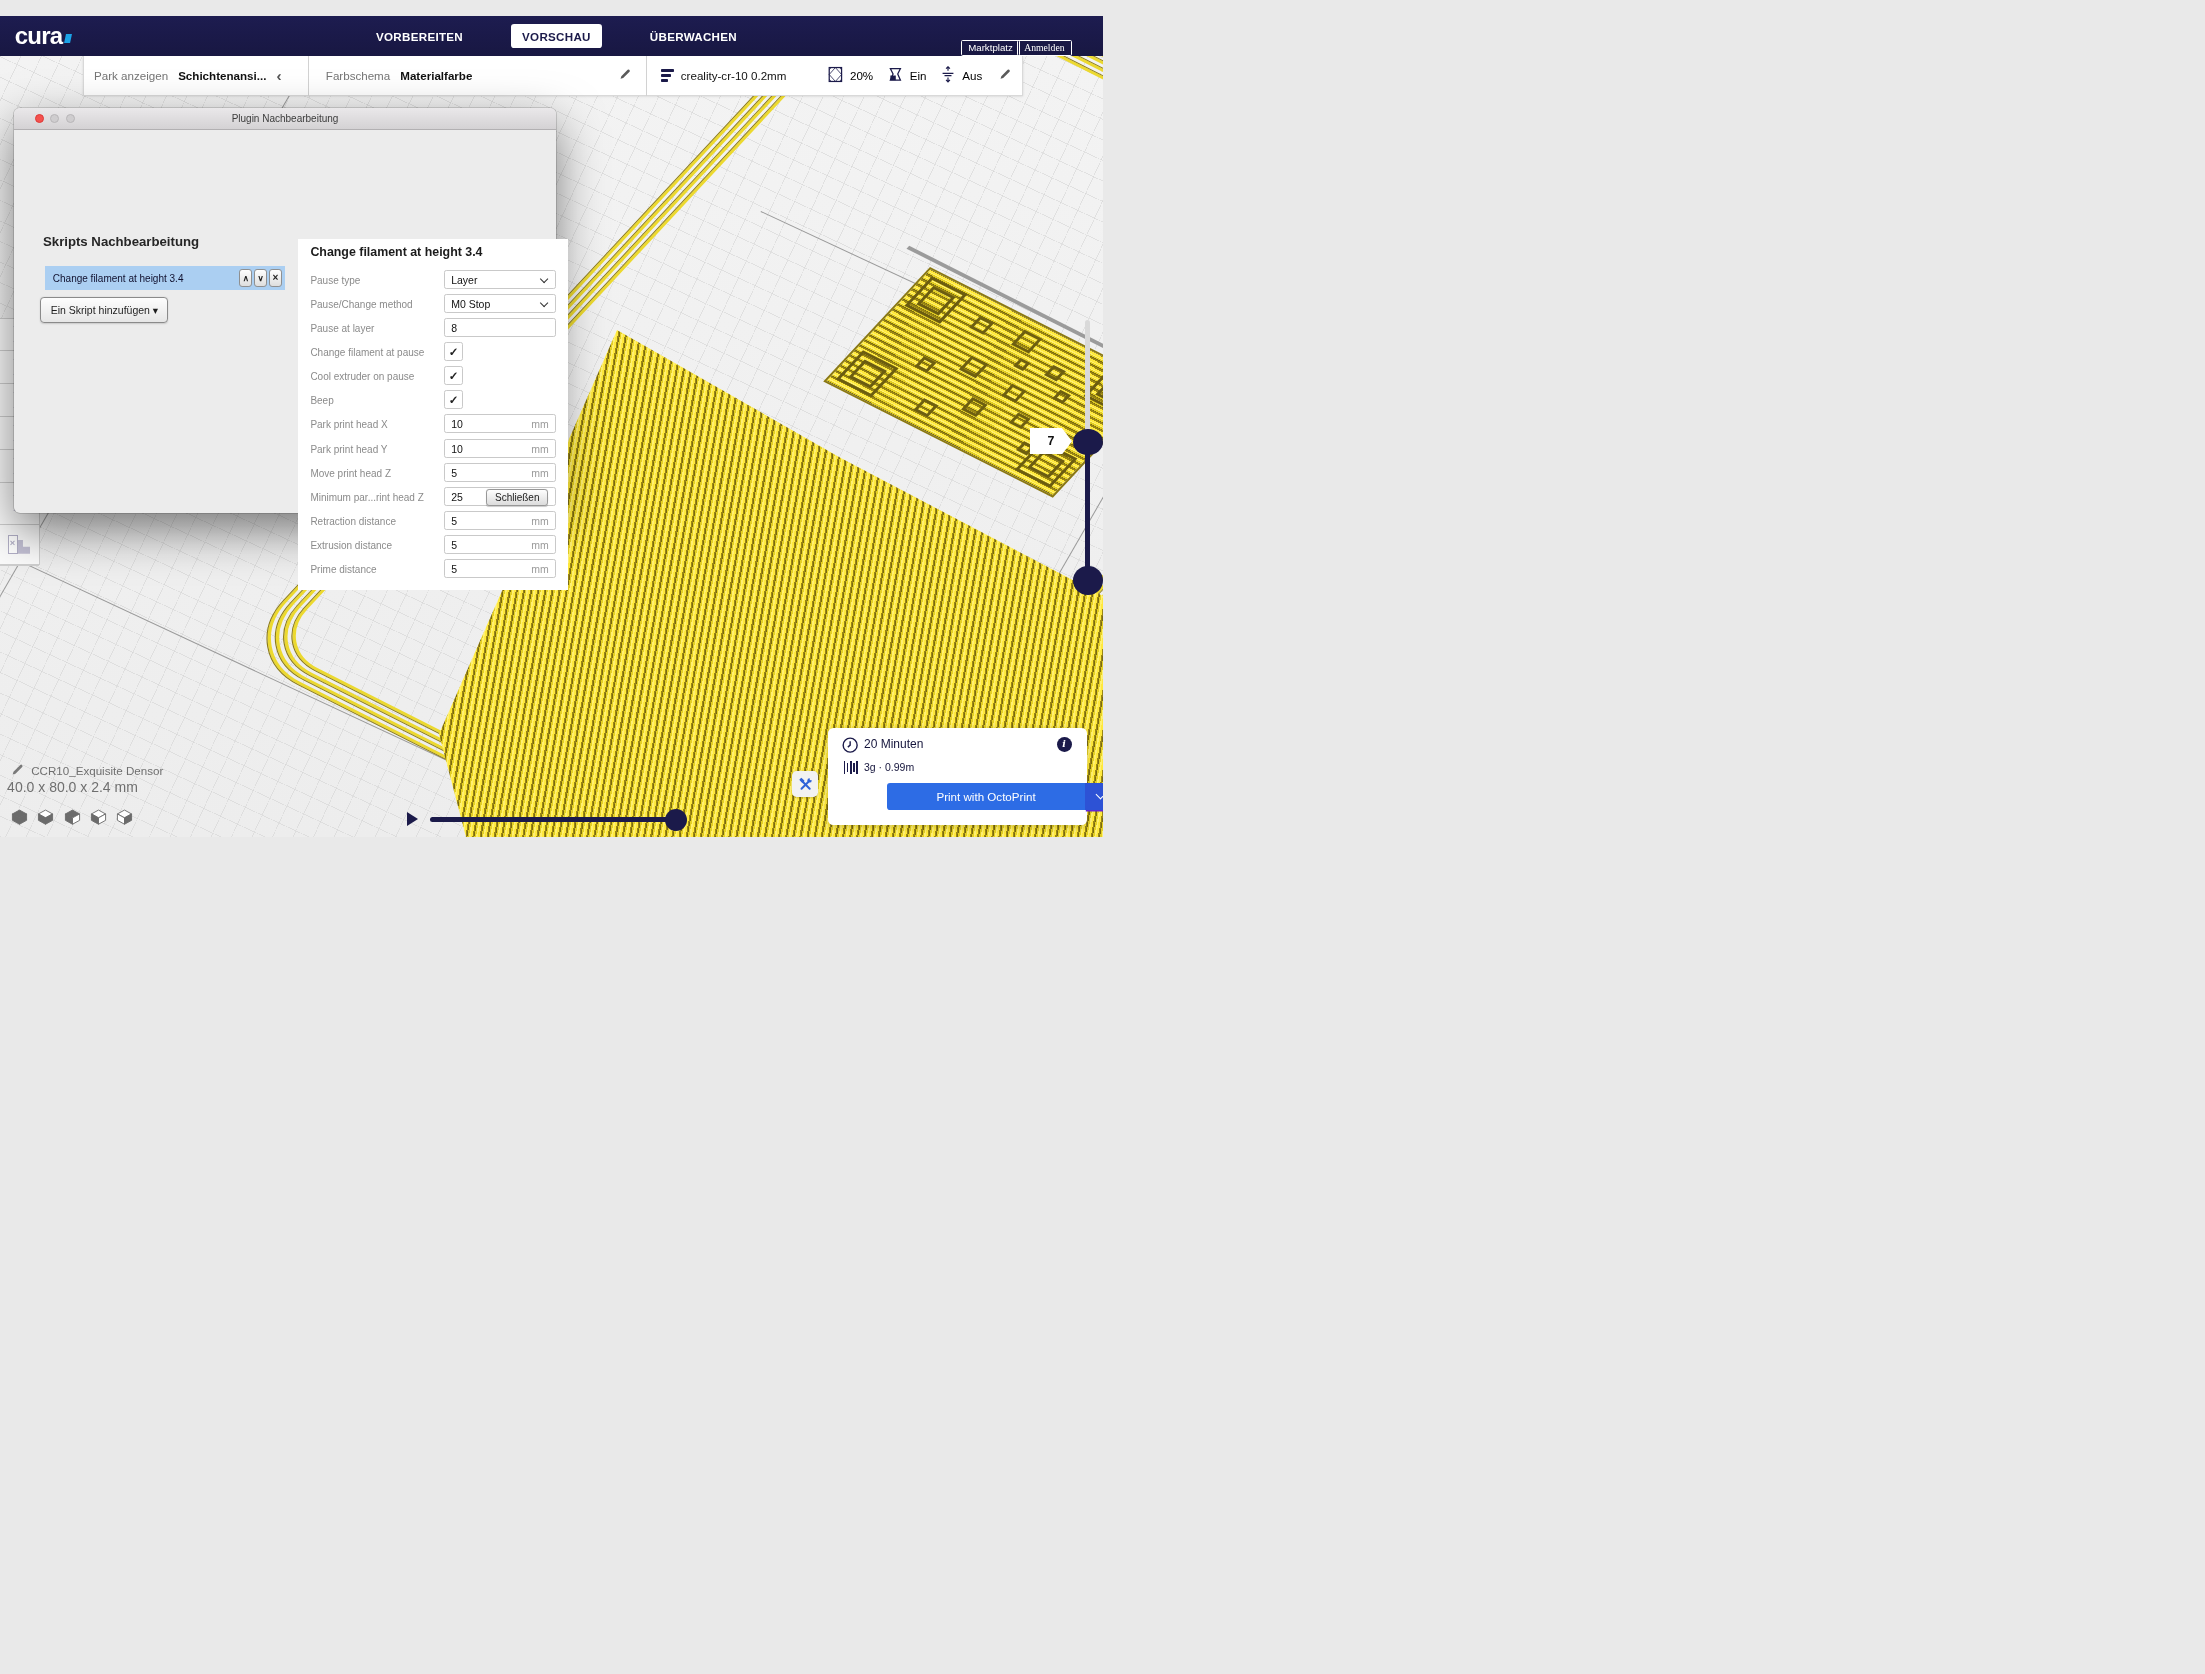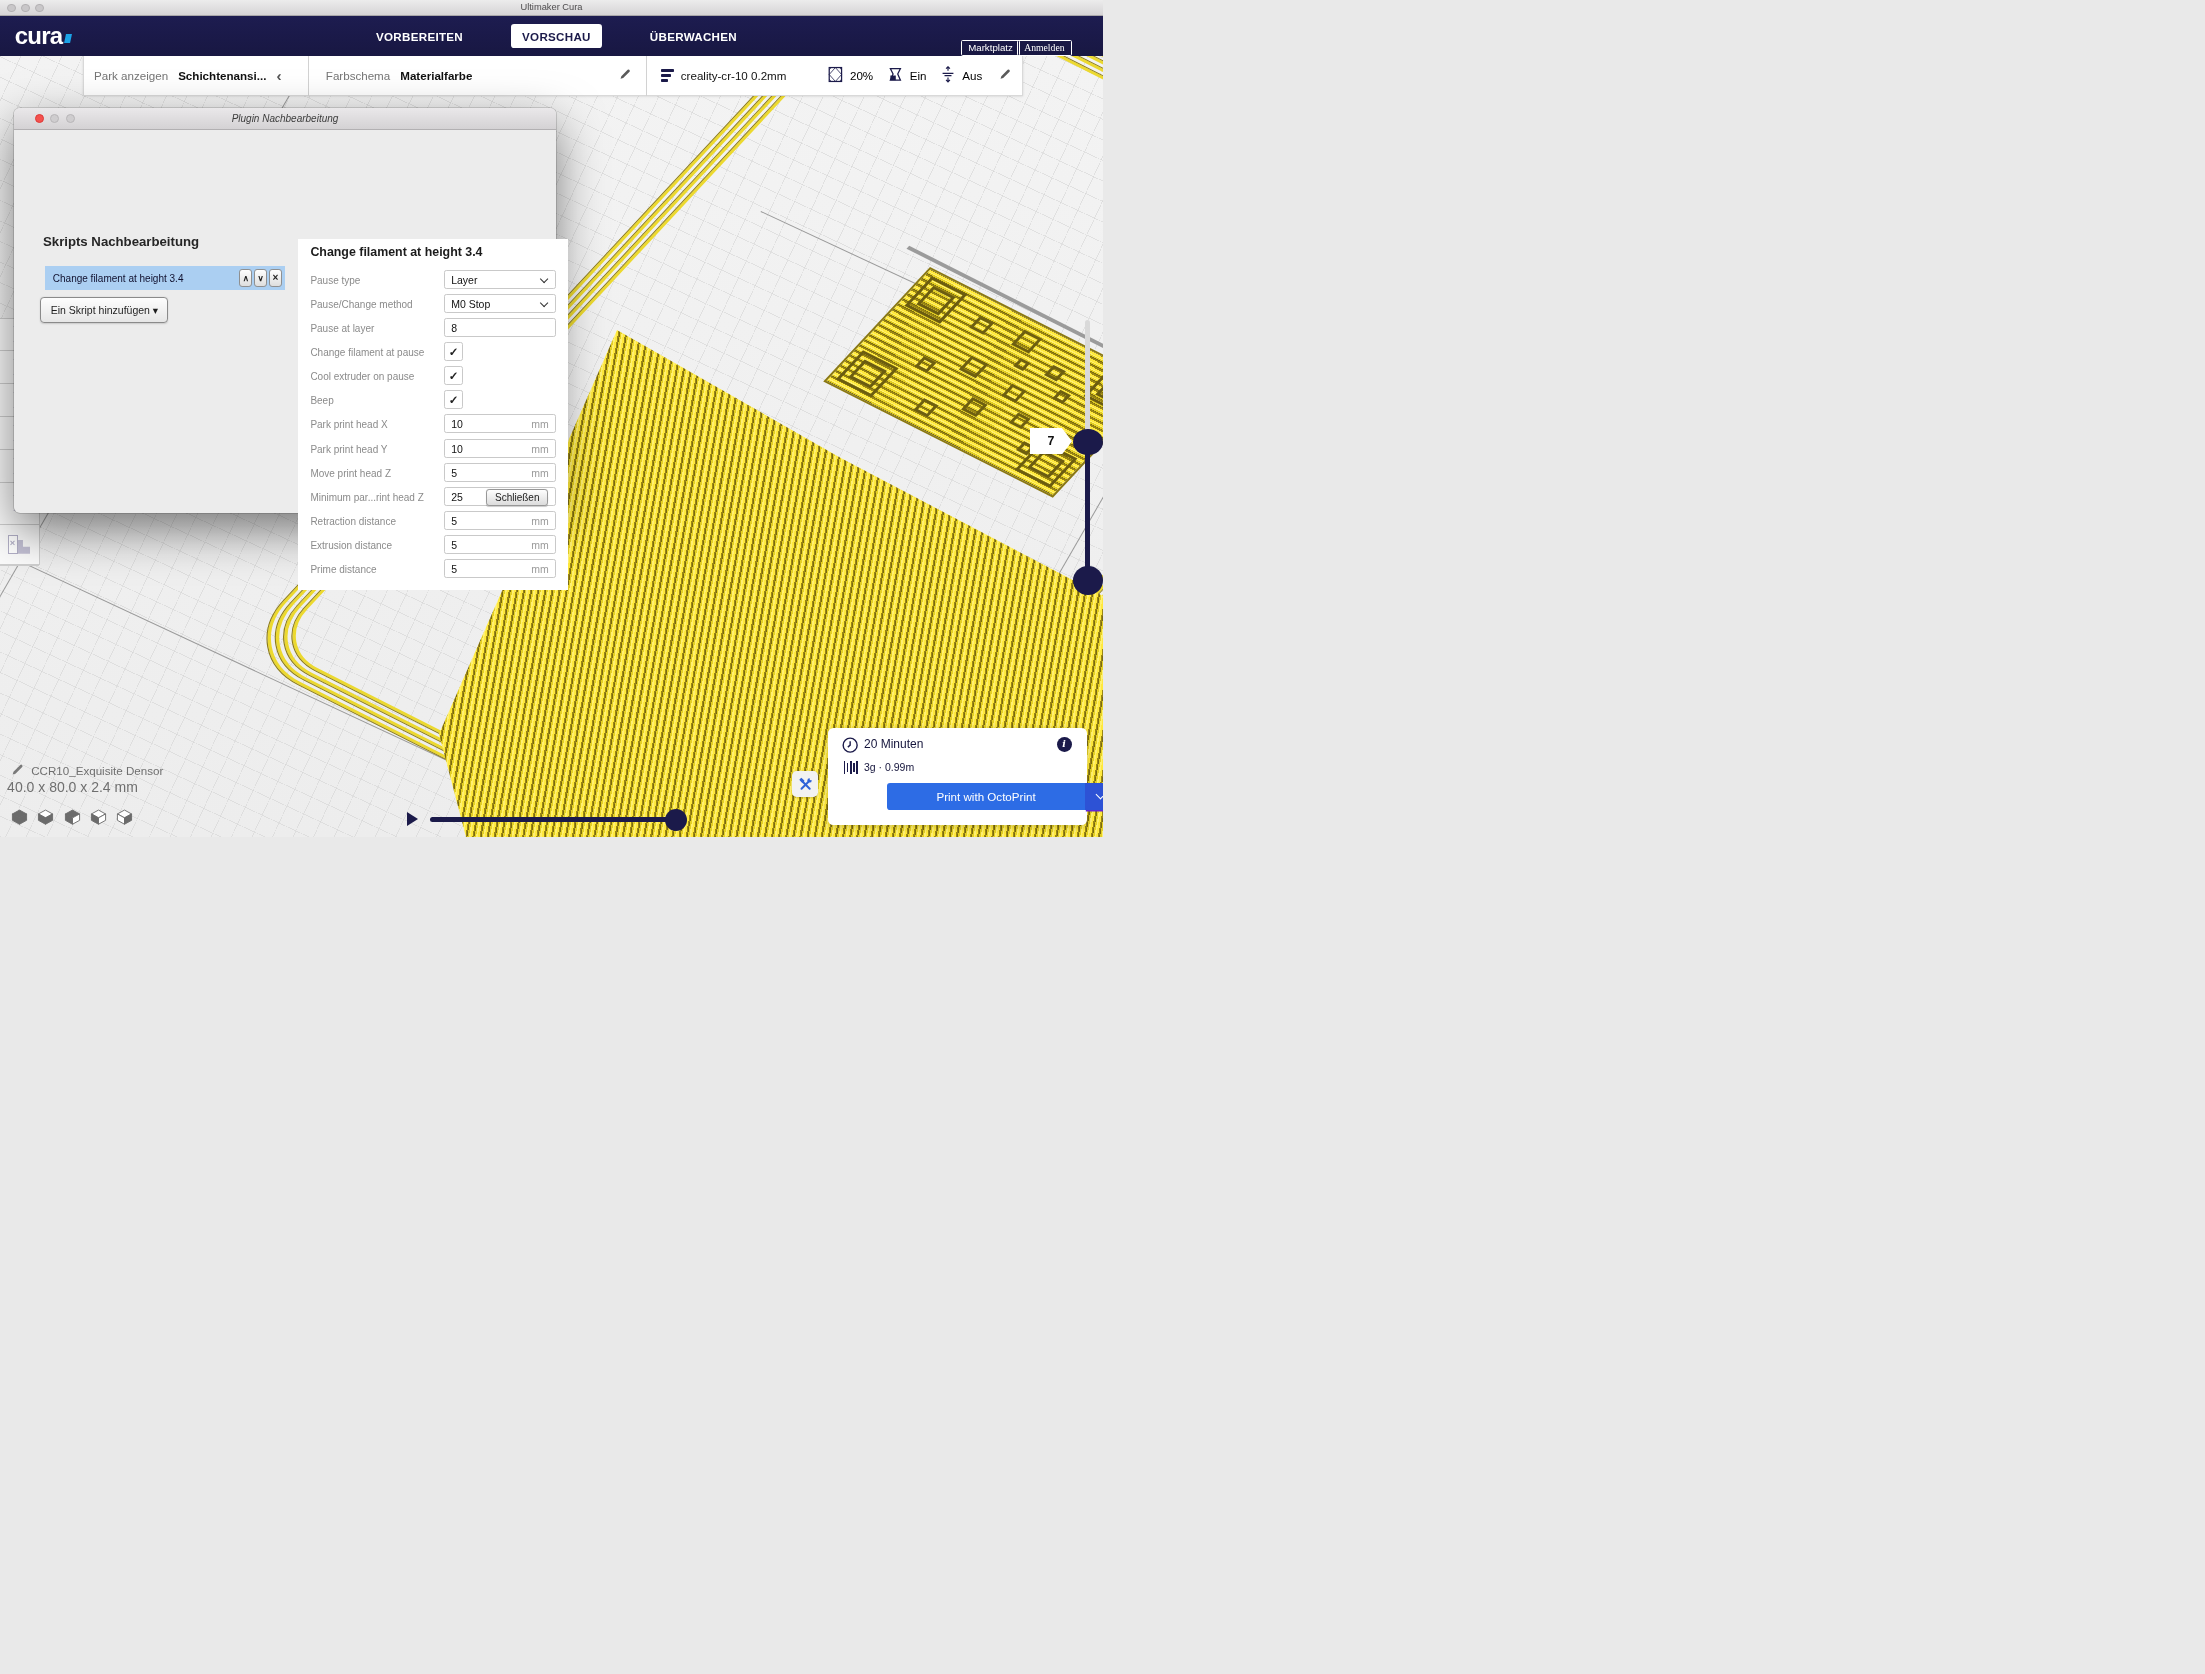--- a/index.html
+++ b/index.html
@@ -73,21 +73,21 @@
   .layers-ic { display:inline-flex; flex-direction:column; gap:1.6px; }
   .layers-ic i { display:block; height:3.1px; background:#1b1a4a; border-radius:0.8px; }
 
   
   .dialog { position:absolute; left:14px; top:108px; width:542px; height:405px; border-radius:6.2px;
     background:#ececec; box-shadow:0 17px 47px rgba(0,0,0,.5), 0 0 0 0.8px rgba(0,0,0,.18); z-index:30; }
   .dlg-titlebar { position:absolute; left:0; top:0; width:100%; height:22px;
     background:linear-gradient(#eae8ea,#d4d2d4); border-bottom:0.8px solid #b2b0b2;
     border-radius:6.2px 6.2px 0 0; }
   .dlg-dot { position:absolute; top:6.2px; width:9.3px; height:9.3px; border-radius:50%; }
-  .dlg-title { position:absolute; top:4.7px; width:100%; text-align:center; font-size:10px; color:#3c3c3c;font-style:italic; }
+  .dlg-title { position:absolute; top:4.7px; width:100%; text-align:center; font-size:10px; color:#3c3c3c; }
   .scripts-h { position:absolute; left:29px; top:126px; font-size:13.2px; font-weight:bold; color:#262626; }
   .script-row { position:absolute; left:31px; top:158px; width:240px; height:24px; background:#abcff2;
     display:flex; align-items:center; }
   .script-row .lbl { flex:1; padding-left:7.8px; font-size:10px; color:#10102e; }
   .mini-btn { width:13.2px; height:18px; margin-right:1.6px; border:0.8px solid #8f8f8f; border-radius:3.1px;
     background:linear-gradient(#fefefe,#dedede); font-size:8.5px; font-weight:bold; color:#222;
     text-align:center; line-height:16.3px; }
   .add-script { position:absolute; left:26.4px; top:189px; height:26px; padding:0 9.3px;
     border:0.8px solid #8a8a8a; border-radius:3.9px; background:linear-gradient(#fdfdfd,#e6e6e6);
     font-size:10.5px; color:#1d1d1d; line-height:24px; box-shadow:0 0.8px 1.6px rgba(0,0,0,.15); }
@@ -177,26 +177,20 @@
     position:relative; display:flex; align-items:center; justify-content:center;
     box-shadow:0 2.3px 0 -0.8px #6126d8; }
   .wchev { width:7px; height:7px; border-right:1.9px solid #fff; border-bottom:1.9px solid #fff;
     transform:rotate(45deg); margin-top:-3.1px; }
 </style>
 </head>
 <body>
 
 <div class="screen">
 
-  <div class="titlebar">
-    <span class="tl-dot t1"></span>
-    <span class="tl-dot t2"></span>
-    <span class="tl-dot t3"></span>
-    <div class="win-title">Ultimaker Cura</div>
-  </div>
 
   <div class="navbar">
     <div class="logo"><span>cura</span><span class="logo-dot"></span></div>
     <div class="nav-tabs" id="nav-tabs">
         <div class="nav-tab">VORBEREITEN</div>
         <div class="nav-tab active">VORSCHAU</div>
         <div class="nav-tab">ÜBERWACHEN</div>
       </div>
     <div class="nav-btn btn-marketplace">Marktplatz</div>
     <div class="nav-btn btn-signin">Anmelden</div>

